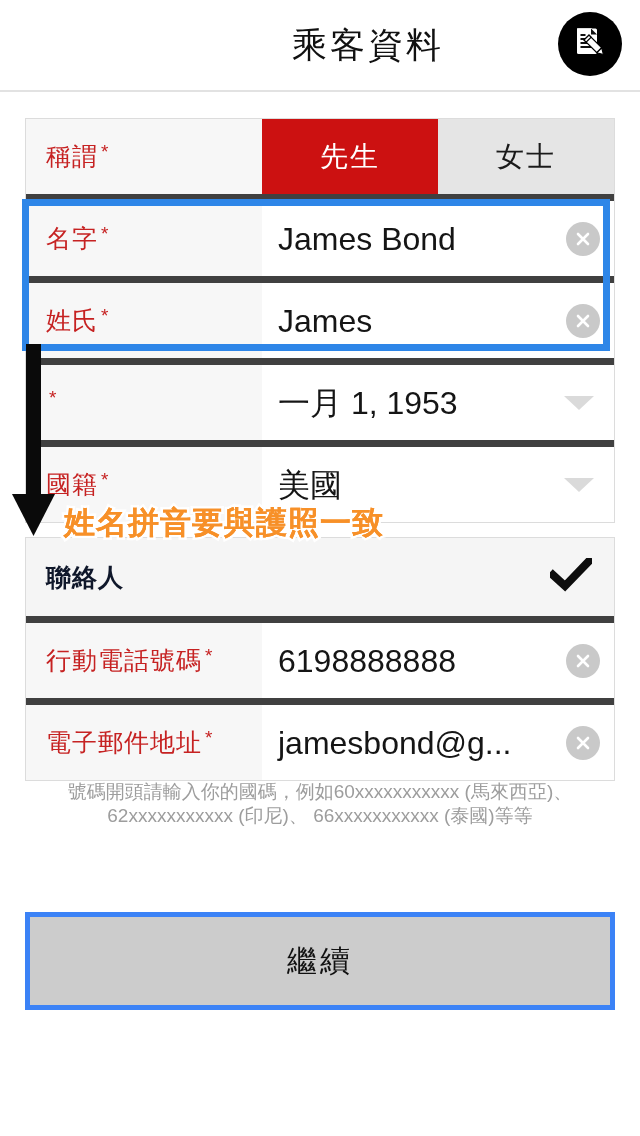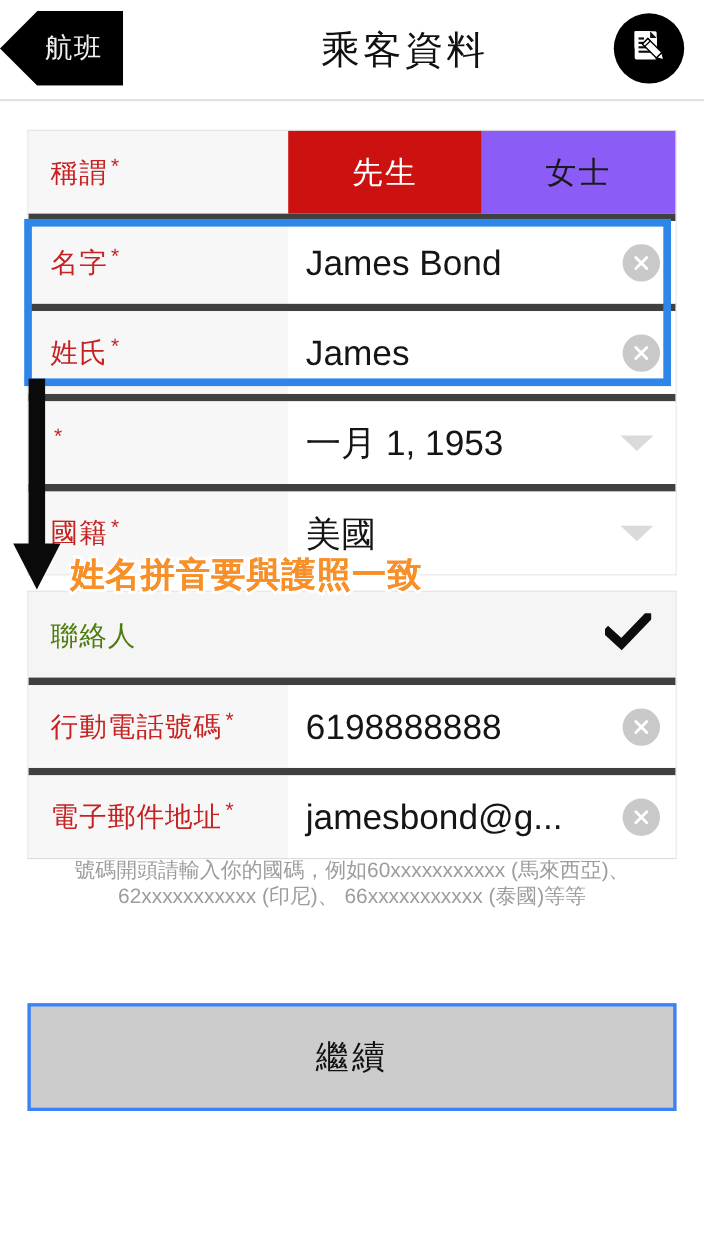--- a/index.html
+++ b/index.html
@@ -97,21 +97,21 @@
     flex: 0 0 236px;
     background: #f7f7f7;
     display: flex;
     align-items: center;
     padding-left: 20px;
     box-sizing: border-box;
     color: #c62222;
     font-size: 25px;
     letter-spacing: 1px;
   }
-  .row-label.plain { color: #4d7c0f; }
+  .row-label.plain { color: #0f172a; font-weight: bold; }
   .req {
     color: #c62222;
     font-size: 19px;
     margin-left: 3px;
     align-self: flex-start;
     margin-top: 22px;
   }
   .row-value {
     flex: 1 1 auto;
     display: flex;
@@ -174,21 +174,21 @@
     font-size: 28px;
     cursor: pointer;
     letter-spacing: 2px;
   }
   .seg.active {
     background: #cc1111;
     color: #ffffff;
     font-family: Liberation Serif, serif;
   }
   .seg.inactive {
-    background: #8b5cf6;
+    background: #e5e5e5;
     color: #1a1a1a;
   }
 
   
   .row.contact-head {
     background: #f5f5f5;
     min-height: 78px;
   }
   .row.contact-head .row-label {
     width: auto;
@@ -210,21 +210,21 @@
   }
 
   
   .continue-btn {
     position: absolute;
     left: 25px;
     top: 912px;
     width: 590px;
     height: 98px;
     background: #cccccc;
-    border: 3px solid #3b82f6;
+    border: 5px solid #3b82f6;
     box-sizing: border-box;
     display: flex;
     align-items: center;
     justify-content: center;
     font-size: 30px;
     color: #111111;
     letter-spacing: 3px;
     cursor: pointer;
   }
 
@@ -274,23 +274,20 @@
     color: #f79028;
     letter-spacing: 1px;
     white-space: nowrap;
     pointer-events: none;
   }
 </style>
 </head>
 <body>
 
 <div class="header">
-  <div class="back-btn">
-    <span class="back-btn-label">航班</span>
-  </div>
   <div class="header-title">乘客資料</div>
   <div class="edit-btn">
     <span>
       <svg width="38" height="38" viewBox="0 0 38 38">
         <path d="M6 4 h18 l0 7 -7 0 0 0 z" fill="none"></path>
         <path d="M6 3.5 h14.5 L26 9 v10.5 l-3 3 v-3.5 h-17 z" fill="#ffffff"></path>
         <path d="M6 3.5 h14.5 L26 9 v9 h-20 z" fill="#ffffff"></path>
         <rect x="6" y="3.5" width="20" height="25.5" rx="1.5" fill="#ffffff"></rect>
         <path d="M20 3.5 L26 9.5 h-6 z" fill="#111111"></path>
         <rect x="9.5" y="13" width="12" height="2" fill="#111111"></rect>

